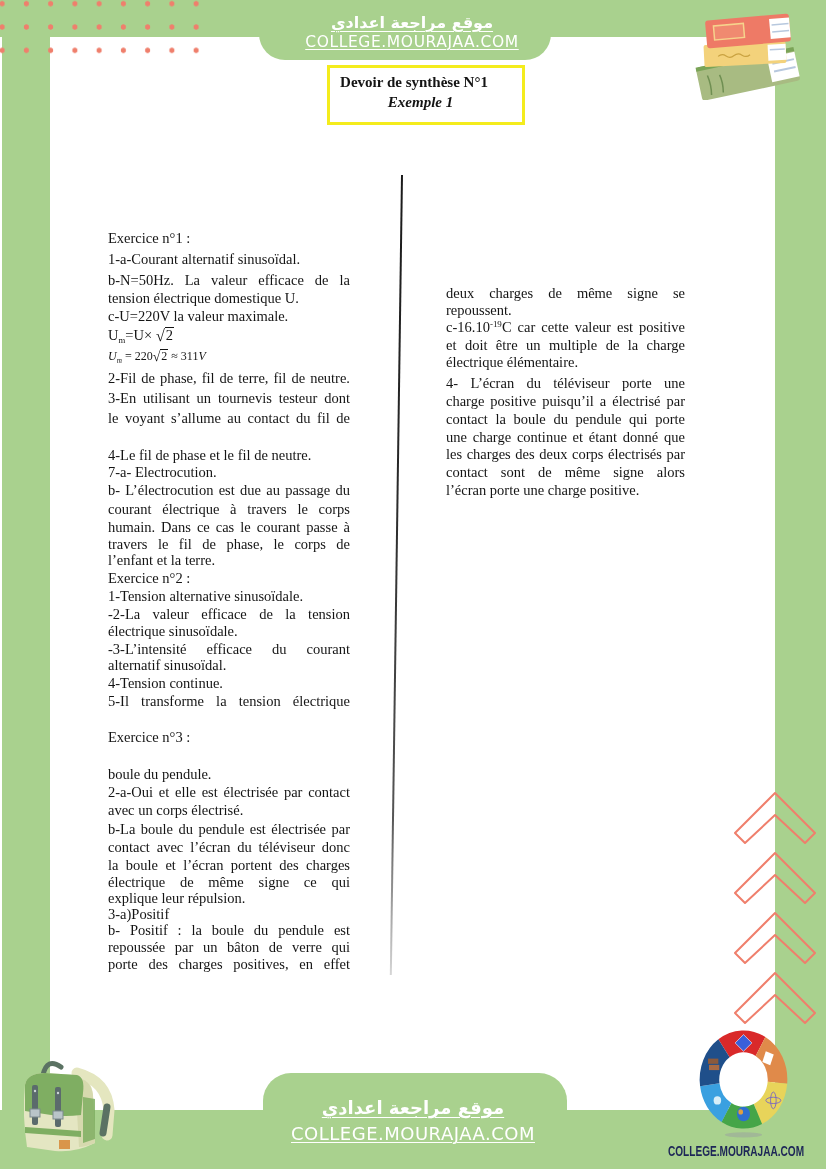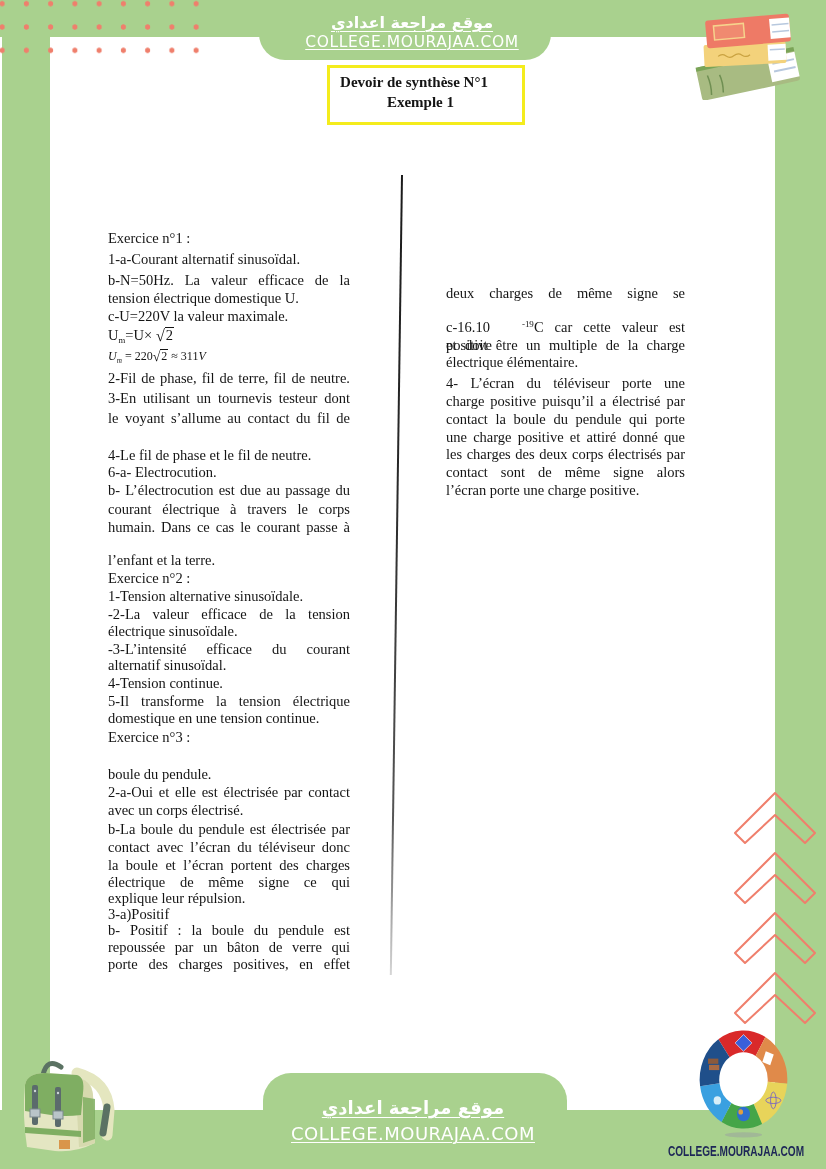--- a/index.html
+++ b/index.html
@@ -41,39 +41,39 @@
   .ftr-ar{left:263px;top:1096px;width:300px;font-size:18px;line-height:24px;}
   .ftr-en{left:263px;top:1122px;width:300px;font-size:18px;line-height:24px;letter-spacing:0.5px;}
 
   .title-box{
     left:327px;top:65px;width:198px;height:60px;box-sizing:border-box;
     border:3px solid var(--yellow);background:#fff;
     font-family:"Liberation Serif",serif;font-weight:bold;font-size:15px;
     text-align:center;padding-right:24px;
   }
   .title-box .t1{position:absolute;left:0;right:24px;top:5px;line-height:18px;white-space:nowrap;}
-  .title-box .t2{position:absolute;left:13px;right:24px;top:25px;line-height:18px;white-space:nowrap;}
+  .title-box .t2{position:absolute;left:13px;right:24px;top:25px;line-height:18px;white-space:nowrap;font-style:italic;}
 
   .col{position:absolute;top:0;height:1000px;}
   .col-left{left:108px;width:242px;}
   .col-right{left:446px;width:239px;}
   .ln{
     position:absolute;left:0;right:0;height:18px;line-height:18px;font-size:14.5px;
     white-space:normal;overflow:visible;
   }
   .ln.j{text-align:justify;text-align-last:justify;}
   .ln.b{font-weight:normal;}
   .formula{white-space:nowrap;}
   .formula sub{font-size:0.6em;vertical-align:-3px;line-height:0;}
   .formula.f2{font-size:12px;}
   .formula.f2 .it{font-style:italic;}
   .sqrt{display:inline-block;white-space:nowrap;}
   .sqrt .rad{font-size:1.15em;vertical-align:-1px;}
   .sqrt .radicand{display:inline-block;border-top:1px solid var(--ink);padding:0 1px;line-height:1.05em;}
-  sup.exp{font-size:0.62em;vertical-align:5px;line-height:0;margin-left:32px;}
+  sup.exp{font-size:0.62em;vertical-align:5px;line-height:0;}
 
   .divider{
     left:401px;top:175px;width:1.6px;height:800px;
     background:linear-gradient(#1a1a1a 0%, #2a2a2a 40%, #555 80%, rgba(120,120,120,0.3) 100%);
     transform-origin:top left;transform:rotate(0.8deg);
   }
   .logo-caption{
     left:668px;top:1143px;font-family:"Liberation Sans",sans-serif;font-weight:bold;
     font-size:14px;line-height:16px;color:var(--navy);white-space:nowrap;
     transform-origin:left top;transform:scaleX(0.72);
@@ -128,58 +128,59 @@
   <div class="ln" style="top:250px">1-a-Courant alternatif sinusoïdal.</div>
   <div class="ln j" style="top:271px">b-N=50Hz. La valeur efficace de la</div>
   <div class="ln" style="top:289px">tension électrique domestique U.</div>
   <div class="ln" style="top:307px">c-U=220V la valeur maximale.</div>
   <div class="ln formula" style="top:326px"><span>U</span><sub>m</sub><span>=U× </span><span class="sqrt"><span class="rad">√</span><span class="radicand">2</span></span></div>
   <div class="ln formula f2" style="top:347px"><span class="it">U</span><sub class="it">m</sub><span> = 220</span><span class="sqrt"><span class="rad">√</span><span class="radicand">2</span></span><span> ≈ 311</span><span class="it">V</span></div>
   <div class="ln j" style="top:369px">2-Fil de phase, fil de terre, fil de neutre.</div>
   <div class="ln j" style="top:389px">3-En utilisant un tournevis testeur dont</div>
   <div class="ln j" style="top:409px">le voyant s’allume au contact du fil de</div>
   <div class="ln" style="top:446px">4-Le fil de phase et le fil de neutre.</div>
-  <div class="ln" style="top:463px">6-a- Electrocution.</div>
+  <div class="ln" style="top:463px">7-a- Electrocution.</div>
   <div class="ln j" style="top:481px">b- L’électrocution est due au passage du</div>
   <div class="ln j" style="top:500px">courant électrique à travers le corps</div>
   <div class="ln j" style="top:518px">humain. Dans ce cas le courant passe à</div>
+  <div class="ln j" style="top:535px">travers le fil de phase, le corps de</div>
   <div class="ln" style="top:551px">l’enfant et la terre.</div>
   <div class="ln b" style="top:569px">Exercice n°2 :</div>
   <div class="ln" style="top:587px">1-Tension alternative sinusoïdale.</div>
   <div class="ln j" style="top:605px">-2-La valeur efficace de la tension</div>
   <div class="ln" style="top:622px">électrique sinusoïdale.</div>
   <div class="ln j" style="top:640px">-3-L’intensité efficace du courant</div>
   <div class="ln" style="top:656px">alternatif sinusoïdal.</div>
   <div class="ln" style="top:674px">4-Tension continue.</div>
   <div class="ln j" style="top:692px">5-Il transforme la tension électrique</div>
-  <div class="ln" style="top:709px">domestique en une tension continue.</div>
   <div class="ln b" style="top:728px">Exercice n°3 :</div>
   <div class="ln" style="top:765px">boule du pendule.</div>
   <div class="ln j" style="top:783px">2-a-Oui et elle est électrisée par contact</div>
   <div class="ln" style="top:801px">avec un corps électrisé.</div>
   <div class="ln j" style="top:820px">b-La boule du pendule est électrisée par</div>
   <div class="ln j" style="top:838px">contact avec l’écran du téléviseur donc</div>
   <div class="ln j" style="top:856px">la boule et l’écran portent des charges</div>
   <div class="ln j" style="top:873px">électrique de même signe ce qui</div>
   <div class="ln" style="top:889px">explique leur répulsion.</div>
   <div class="ln" style="top:905px">3-a)Positif</div>
   <div class="ln j" style="top:921px">b- Positif : la boule du pendule est</div>
   <div class="ln j" style="top:938px">repoussée par un bâton de verre qui</div>
   <div class="ln j" style="top:955px">porte des charges positives, en effet</div>
 </div>
 
 <div class="col col-right">
   <div class="ln j" style="top:284px">deux charges de même signe se</div>
+  <div class="ln" style="top:301px">repoussent.</div>
   <div class="ln j" style="top:318px"><span>c-16.10</span><sup class="exp">-19</sup><span>C car cette valeur est positive</span></div>
   <div class="ln j" style="top:336px">et doit être un multiple de la charge</div>
   <div class="ln" style="top:353px">électrique élémentaire.</div>
   <div class="ln j" style="top:374px">4- L’écran du téléviseur porte une</div>
   <div class="ln j" style="top:392px">charge positive puisqu’il a électrisé par</div>
   <div class="ln j" style="top:410px">contact la boule du pendule qui porte</div>
-  <div class="ln j" style="top:428px">une charge positive et attiré donné que</div>
+  <div class="ln j" style="top:428px">une charge continue et étant donné que</div>
   <div class="ln j" style="top:445px">les charges des deux corps électrisés par</div>
   <div class="ln j" style="top:463px">contact sont de même signe alors</div>
   <div class="ln" style="top:481px">l’écran porte une charge positive.</div>
 </div>
 
 <svg class="abs" style="left:730px;top:788px;" width="92" height="240" viewBox="0 0 92 240">
   <g fill="none" stroke="#ef7f6c" stroke-width="2" stroke-linejoin="round">
     <polygon points="45,5 5,45 15,55 45,27 75,55 85,45"></polygon>
     <polygon points="45,65 5,105 15,115 45,87 75,115 85,105"></polygon>
     <polygon points="45,125 5,165 15,175 45,147 75,175 85,165"></polygon>

